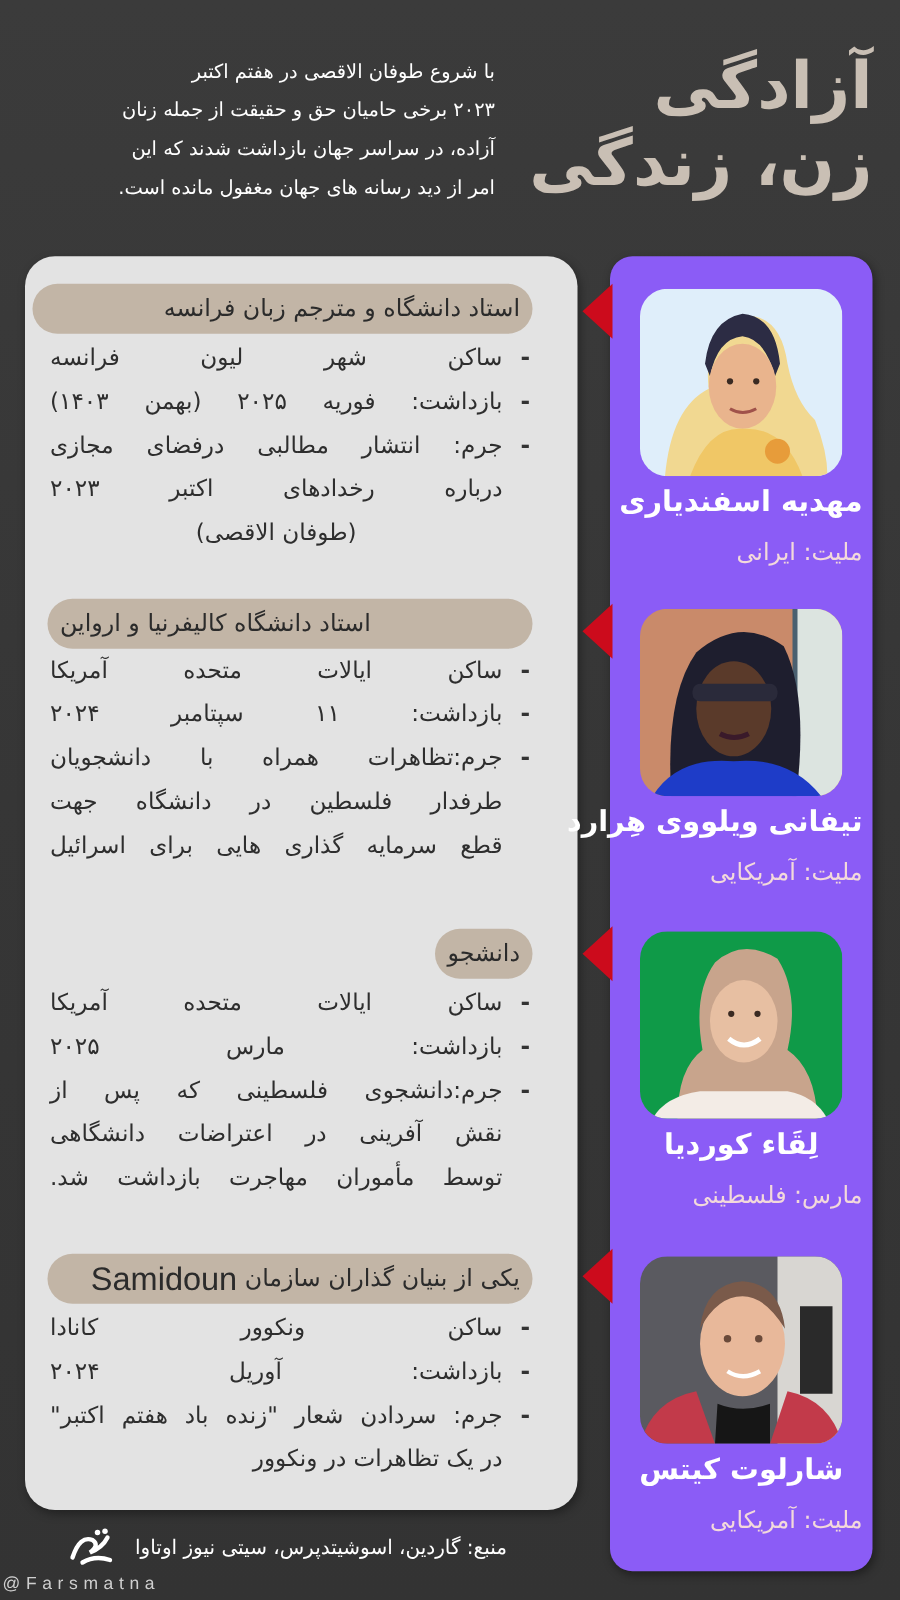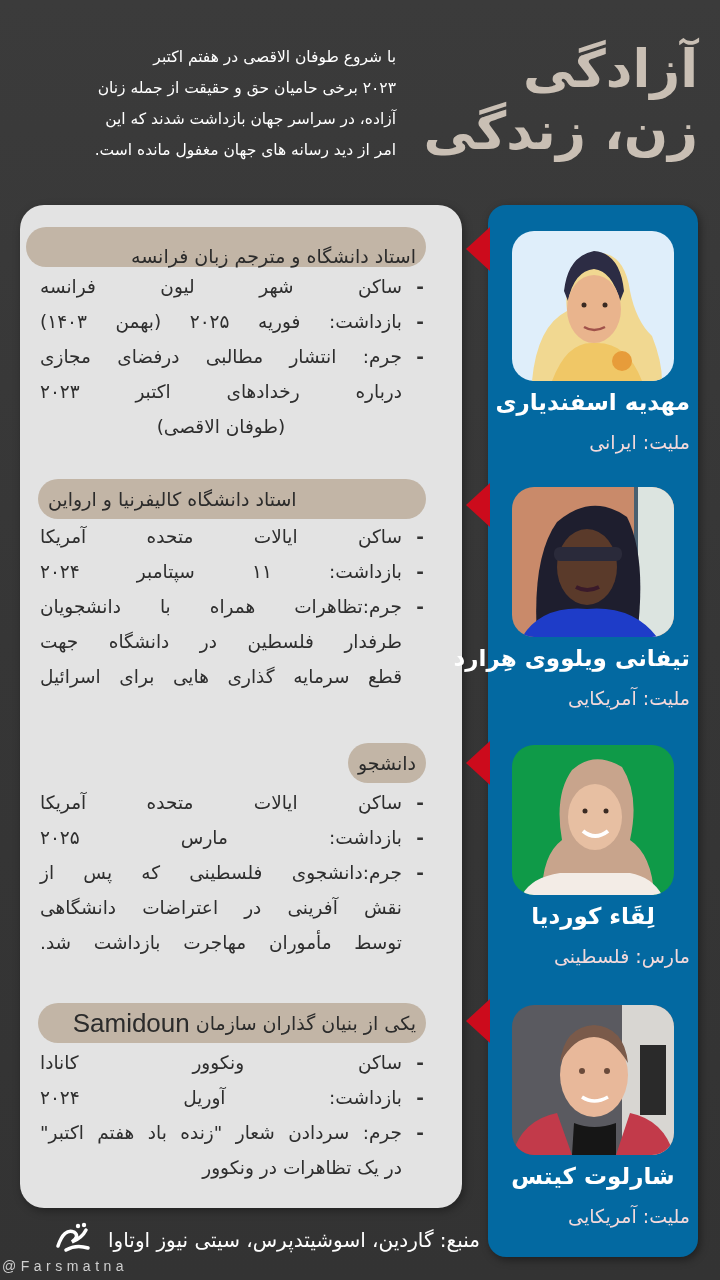--- a/index.html
+++ b/index.html
@@ -31,21 +31,21 @@
   }
   .intro-line { display: block; white-space: nowrap; text-align: left; }
 
   .content-box {
     position: absolute; left: 20px; top: 205px; width: 442px; height: 1003px;
     background: #e3e3e3; border-radius: 24px;
     box-shadow: 2px 3px 8px rgba(0,0,0,0.35);
   }
   .red-panel {
     position: absolute; left: 488px; top: 205px; width: 210px; height: 1052px;
-    background: #0369a1; border-radius: 18px;
+    background: #8b5cf6; border-radius: 18px;
     box-shadow: 2px 3px 8px rgba(0,0,0,0.4);
   }
   .pointer {
     position: absolute; left: -22px; width: 0; height: 0;
     border-top: 22px solid transparent; border-bottom: 22px solid transparent;
     border-right: 24px solid #cc0b1c;
   }
 
   .section { position: absolute; left: 0; width: 442px; direction: rtl; }
   .pill {
@@ -76,21 +76,21 @@
     position: absolute; right: 8px; left: 8px; top: 158px;
     text-align: center; color: #ffffff; font-weight: bold; font-size: 23px; white-space: nowrap;
   }
   .nat {
     position: absolute; right: 8px; left: 8px; top: 200px;
     color: #f3d9db; font-size: 19px; white-space: nowrap;
   }
 
   .footer-source {
     position: absolute; left: 108px; top: 1228px; direction: rtl;
-    color: #ffffff; font-size: 20px; white-space: nowrap;
+    color: #ffffff; font-size: 16px; white-space: nowrap;
   }
   .footer-logo { position: absolute; left: 52px; top: 1222px; width: 42px; height: 32px; }
   .footer-handle {
     position: absolute; left: 2px; top: 1258px; color: #cfcfcf;
     font-family: "Liberation Sans", sans-serif; font-size: 14px; letter-spacing: 4.5px;
   }
 </style>
 </head>
 <body>
 
@@ -103,21 +103,21 @@
     <span class="intro-line">با شروع طوفان الاقصی در هفتم اکتبر</span>
     <span class="intro-line">۲۰۲۳ برخی حامیان حق و حقیقت از جمله زنان</span>
     <span class="intro-line">آزاده، در سراسر جهان بازداشت شدند که این</span>
     <span class="intro-line">امر از دید رسانه های جهان مغفول مانده است.</span>
   </div>
 </div>
 
 <div class="content-box">
 
   <div class="section" style="top:22px; height:250px;">
-    <div class="pill" style="top:0; right:36px; left:6px;align-items:flex-end;">
+    <div class="pill" style="top:0; right:36px; left:6px;">
       <span>استاد دانشگاه و مترجم زبان فرانسه</span>
     </div>
     <div class="lines" style="top:42px;">
       <div class="line">
           <span class="dash">-</span>
           <span class="txt">ساکن شهر لیون فرانسه</span>
         </div>
       <div class="line">
           <span class="dash">-</span>
           <span class="txt">بازداشت: فوریه ۲۰۲۵ (بهمن ۱۴۰۳)</span>

